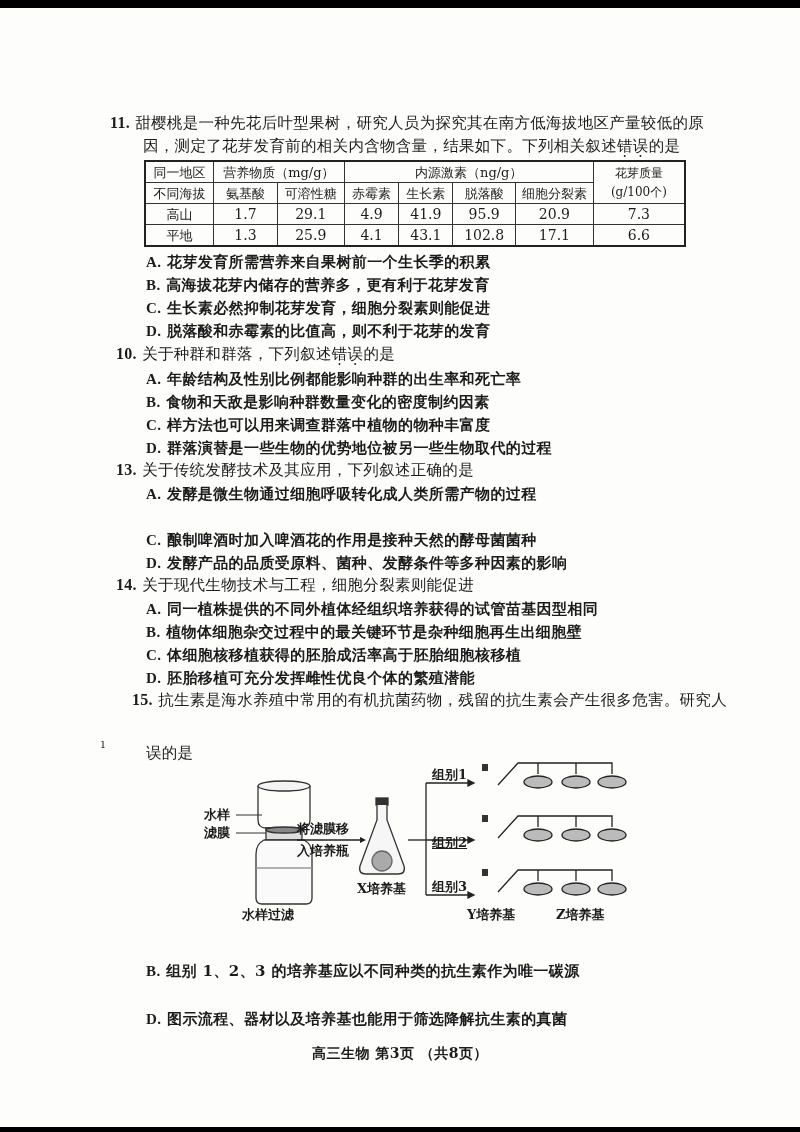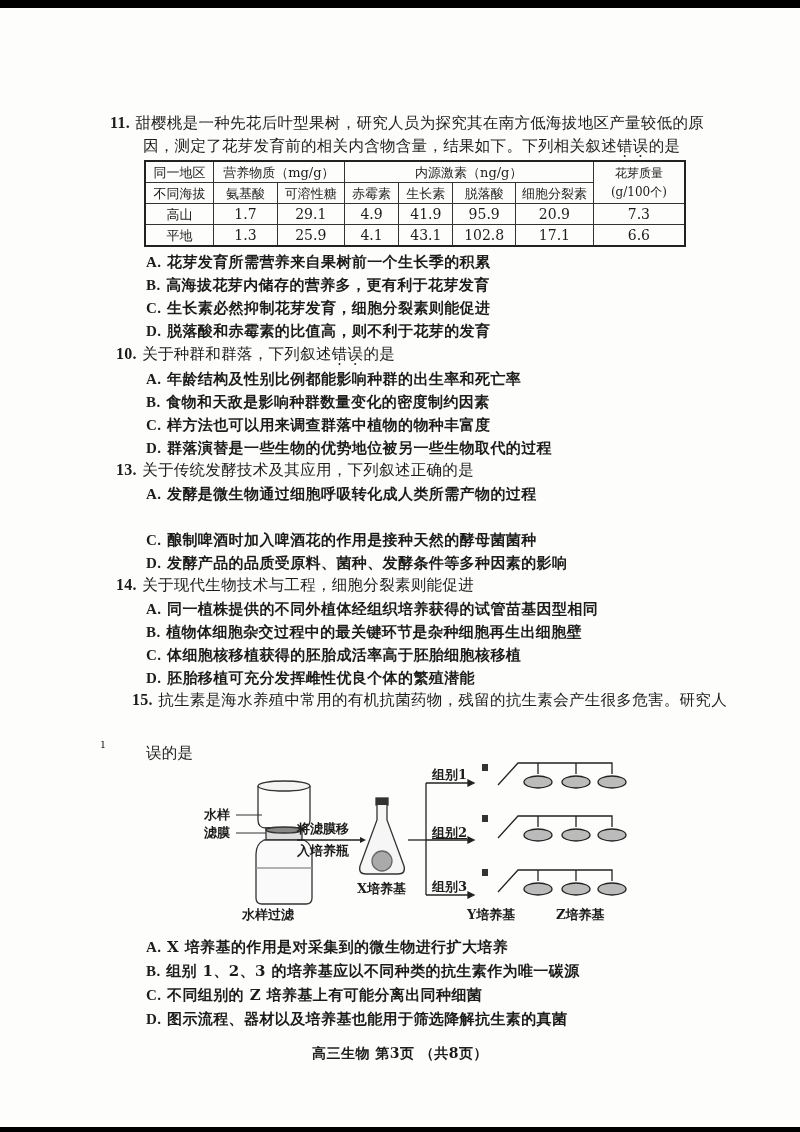--- a/index.html
+++ b/index.html
@@ -211,27 +211,25 @@
         <ellipse cx="412" cy="131" rx="14" ry="6" fill="#bbb"></ellipse>
       </g>
     </svg>
     <div class="dlabel" style="left:4px; top:48px;">水样</div>
     <div class="dlabel" style="left:4px; top:66px;">滤膜</div>
     <div class="dlabel" style="left:42px; top:148px;">水样过滤</div>
     <div class="dlabel" style="left:97px; top:62px;">将滤膜移</div>
     <div class="dlabel" style="left:97px; top:84px;">入培养瓶</div>
     <div class="dlabel" style="left:157px; top:122px;">X培养基</div>
     <div class="dlabel" style="left:232px; top:8px;">组别1</div>
-    <div class="dlabel" style="left:232px; top:66px;text-decoration:underline;">组别2</div>
+    <div class="dlabel" style="left:232px; top:76px;text-decoration:underline;">组别2</div>
     <div class="dlabel" style="left:232px; top:120px;">组别3</div>
     <div class="dlabel" style="left:267px; top:148px;">Y培养基</div>
     <div class="dlabel" style="left:356px; top:148px;">Z培养基</div>
   </div>
 
-  <div class="opt" style="left:146px; top:937px;"><span class="optkey">A.</span> <span>X 培养基的作用是对采集到的微生物进行扩大培养</span></div>
   <div class="opt" style="left:146px; top:961px;"><span class="optkey">B.</span> <span>组别 1、2、3 的培养基应以不同种类的抗生素作为唯一碳源</span></div>
-  <div class="opt" style="left:146px; top:985px;"><span class="optkey">C.</span> <span>不同组别的 Z 培养基上有可能分离出同种细菌</span></div>
   <div class="opt" style="left:146px; top:1009px;"><span class="optkey">D.</span> <span>图示流程、器材以及培养基也能用于筛选降解抗生素的真菌</span></div>
 
   <div class="footer">高三生物 第3页 （共8页）</div>
 </div>
 
 <div class="bar-bottom"></div>
 
 </body></html>

